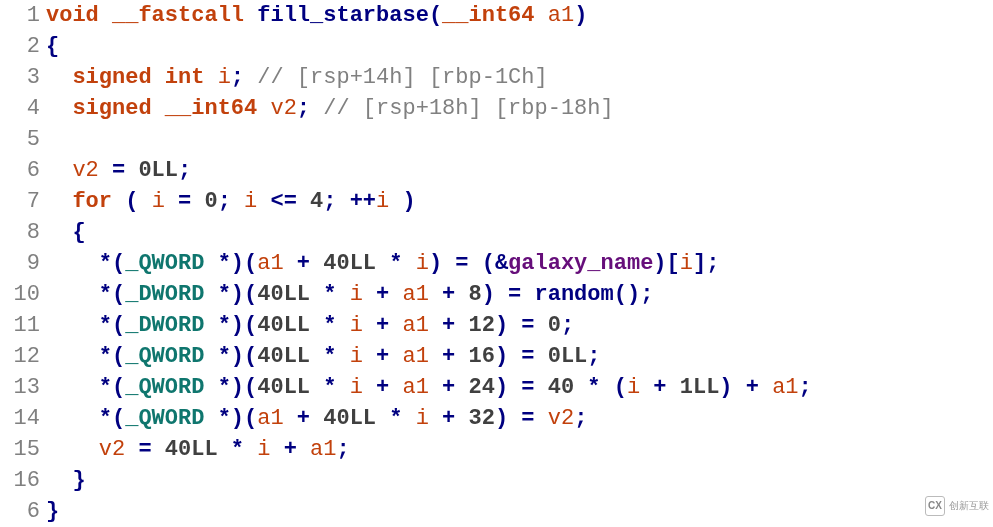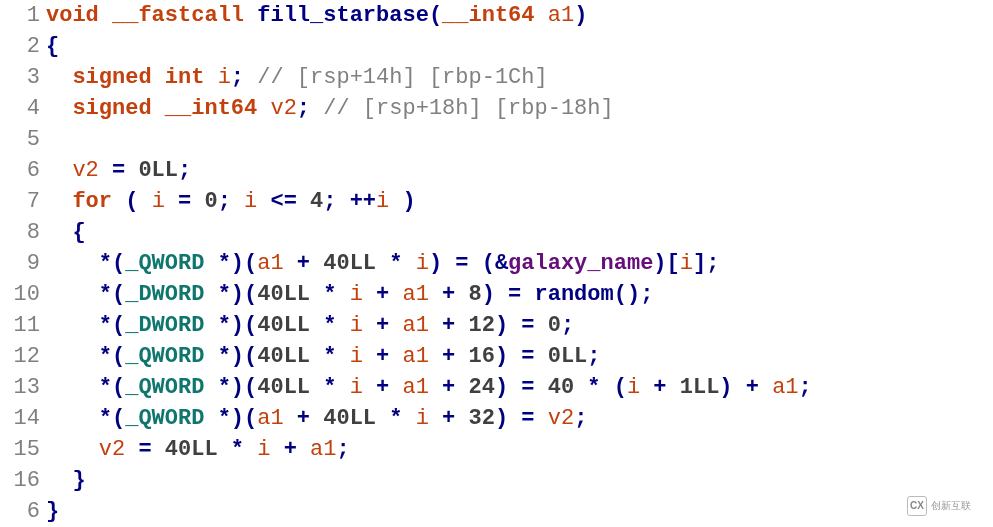--- a/index.html
+++ b/index.html
@@ -13,21 +13,21 @@
   .ty{color:#0f766e;font-weight:bold;}
   .fn{color:#000080;font-weight:bold;margin-top:41px;}
   .var{color:#c2410c;}   
   .num{color:#404040;font-weight:bold;}
   .op{color:#000080;font-weight:bold;}
   .pn{color:#000080;font-weight:bold;}
   .cm{color:#808080;}
   .gvar{color:#660e7a;}
   .plain{color:#000;}
   .bold{font-weight:bold;}
-  .watermark{position:absolute;right:22px;bottom:6px;font-size:10px;color:#999;
+  .watermark{position:absolute;right:4px;bottom:6px;font-size:10px;color:#999;
              font-family:sans-serif;display:flex;align-items:center;gap:4px;}
   .watermark-icon{width:18px;height:18px;border:1px solid #bbb;border-radius:3px;
                   display:flex;align-items:center;justify-content:center;font-size:10px;
                   color:#888;font-weight:bold;}
 </style>
 </head>
 <body>
 
 <div class="code-viewport">
 

